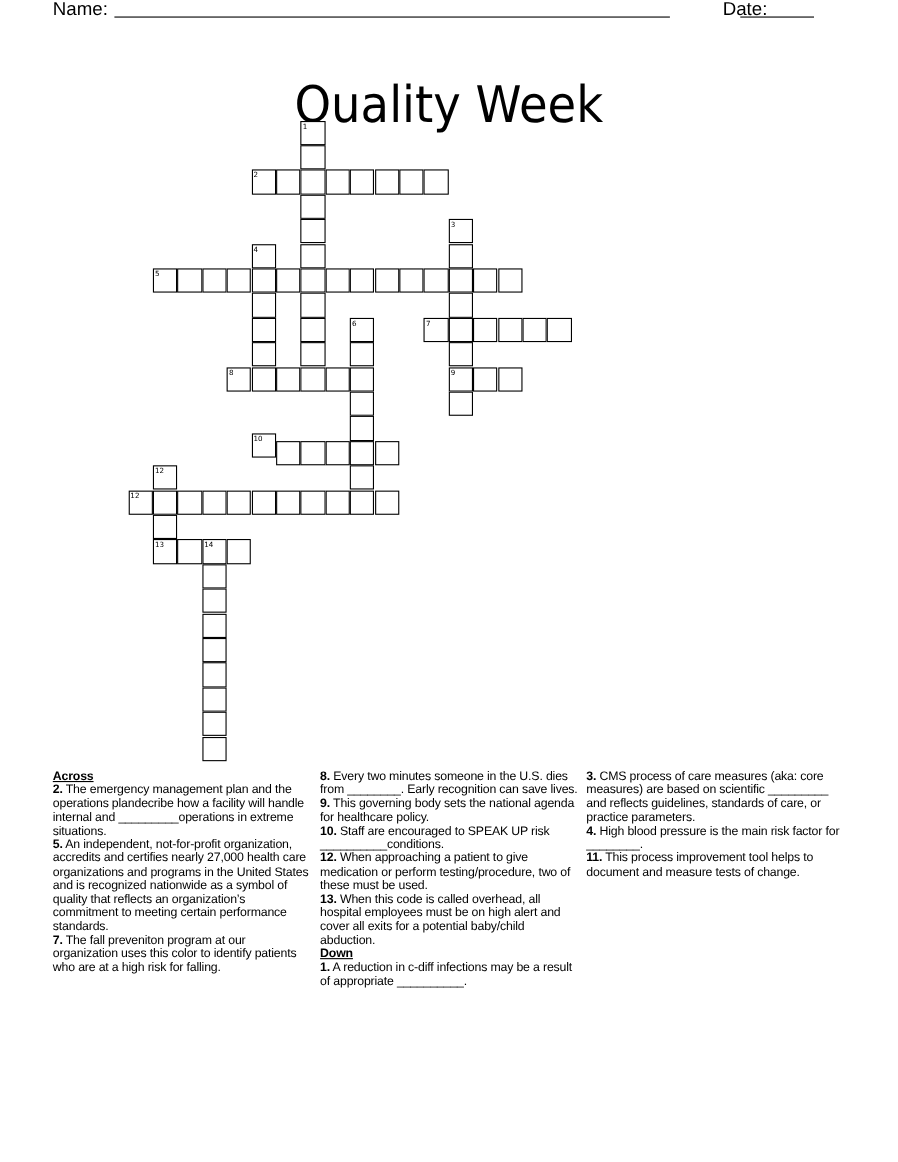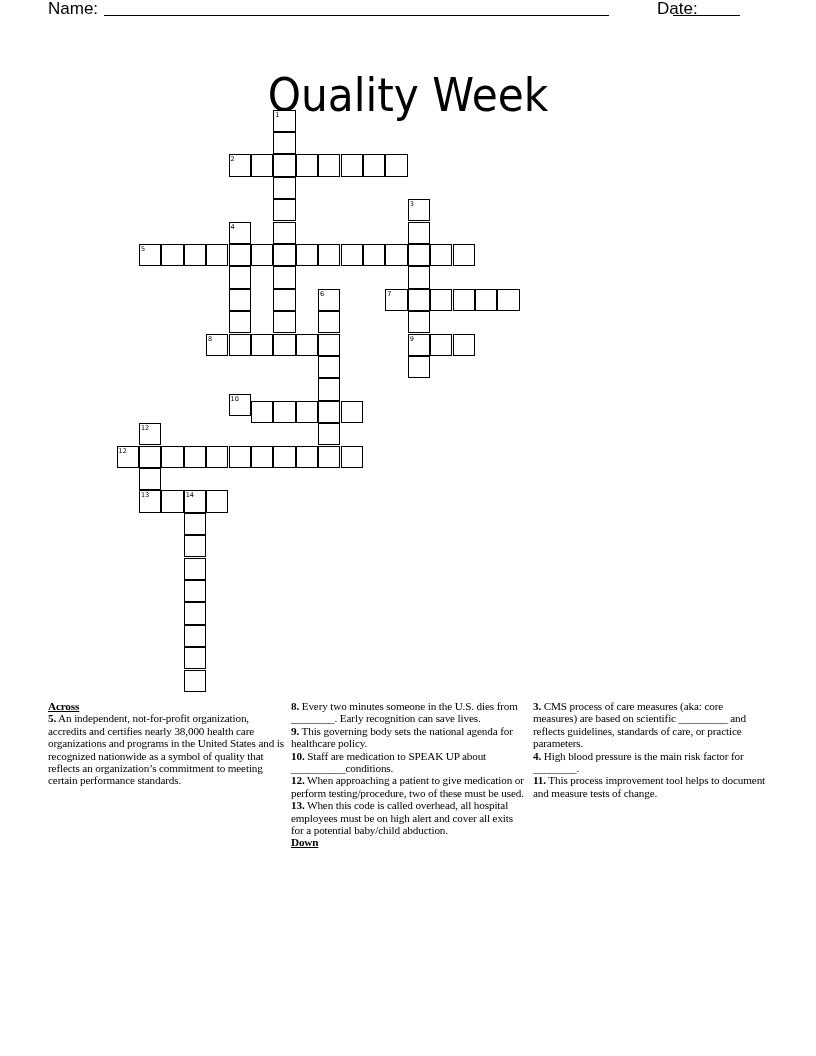--- a/index.html
+++ b/index.html
@@ -20,21 +20,21 @@
   .grid { position: absolute; left: 0; top: 0; width: 816px; height: 700px; }
   .cell {
     position: absolute; width: 22.4px; height: 22.4px; box-sizing: border-box;
     border: 1px solid #000; background: #fff; margin-left: -0.5px; margin-top: -0.5px;
   }
   .cell .num {
     position: absolute; left: 1px; top: 0px; font-family: "DejaVu Sans", sans-serif;
     font-size: 6.5px; line-height: 8px; color: #000;
   }
   .clues {
-    position: absolute; top: 700px; font-family: Liberation Serif, serif;
+    position: absolute; top: 700px; font-family: Liberation Sans, sans-serif;
     font-size: 11.2px; line-height: 12.4px; width: 236px; letter-spacing: -0.15px;
   }
   .clues .heading { font-weight: bold; text-decoration: underline; }
   .clue b { font-weight: bold; }
   .col1 { left: 48px; }
   .col2 { left: 291px; }
   .col3 { left: 533px; }
 </style>
 </head>
 <body>
@@ -165,29 +165,32 @@
     <div class="cell" style="left: 184.2px; top: 558px;"></div>
     <div class="cell" style="left: 184.2px; top: 580.4px;"></div>
     <div class="cell" style="left: 184.2px; top: 602.8px;"></div>
     <div class="cell" style="left: 184.2px; top: 625.2px;"></div>
     <div class="cell" style="left: 184.2px; top: 647.6px;"></div>
     <div class="cell" style="left: 184.2px; top: 670px;"></div>
   </div>
 
 <div class="clues col1">
   <div class="heading">Across</div>
-  <div class="clue"><b>5.</b><span> An independent, not-for-profit organization, accredits and certifies nearly 38,000 health care organizations and programs in the United States and is recognized nationwide as a symbol of quality that reflects an organization’s commitment to meeting certain performance standards.</span></div>
+  <div class="clue"><b>2.</b><span> The emergency management plan and the operations plandecribe how a facility will handle internal and _________operations in extreme situations.</span></div>
+  <div class="clue"><b>5.</b><span> An independent, not-for-profit organization, accredits and certifies nearly 27,000 health care organizations and programs in the United States and is recognized nationwide as a symbol of quality that reflects an organization’s commitment to meeting certain performance standards.</span></div>
+  <div class="clue"><b>7.</b><span> The fall preveniton program at our organization uses this color to identify patients who are at a high risk for falling.</span></div>
 </div>
 
 <div class="clues col2">
   <div class="clue"><b>8.</b><span> Every two minutes someone in the U.S. dies from ________. Early recognition can save lives.</span></div>
   <div class="clue"><b>9.</b><span> This governing body sets the national agenda for healthcare policy.</span></div>
-  <div class="clue"><b>10.</b><span> Staff are medication to SPEAK UP about __________conditions.</span></div>
+  <div class="clue"><b>10.</b><span> Staff are encouraged to SPEAK UP risk __________conditions.</span></div>
   <div class="clue"><b>12.</b><span> When approaching a patient to give medication or perform testing/procedure, two of these must be used.</span></div>
   <div class="clue"><b>13.</b><span> When this code is called overhead, all hospital employees must be on high alert and cover all exits for a potential baby/child abduction.</span></div>
   <div class="heading">Down</div>
+  <div class="clue"><b>1.</b><span> A reduction in c-diff infections may be a result of appropriate __________.</span></div>
 </div>
 
 <div class="clues col3">
   <div class="clue"><b>3.</b><span> CMS process of care measures (aka: core measures) are based on scientific _________ and reflects guidelines, standards of care, or practice parameters.</span></div>
   <div class="clue"><b>4.</b><span> High blood pressure is the main risk factor for ________.</span></div>
   <div class="clue"><b>11.</b><span> This process improvement tool helps to document and measure tests of change.</span></div>
 </div>
 
 </body></html>

